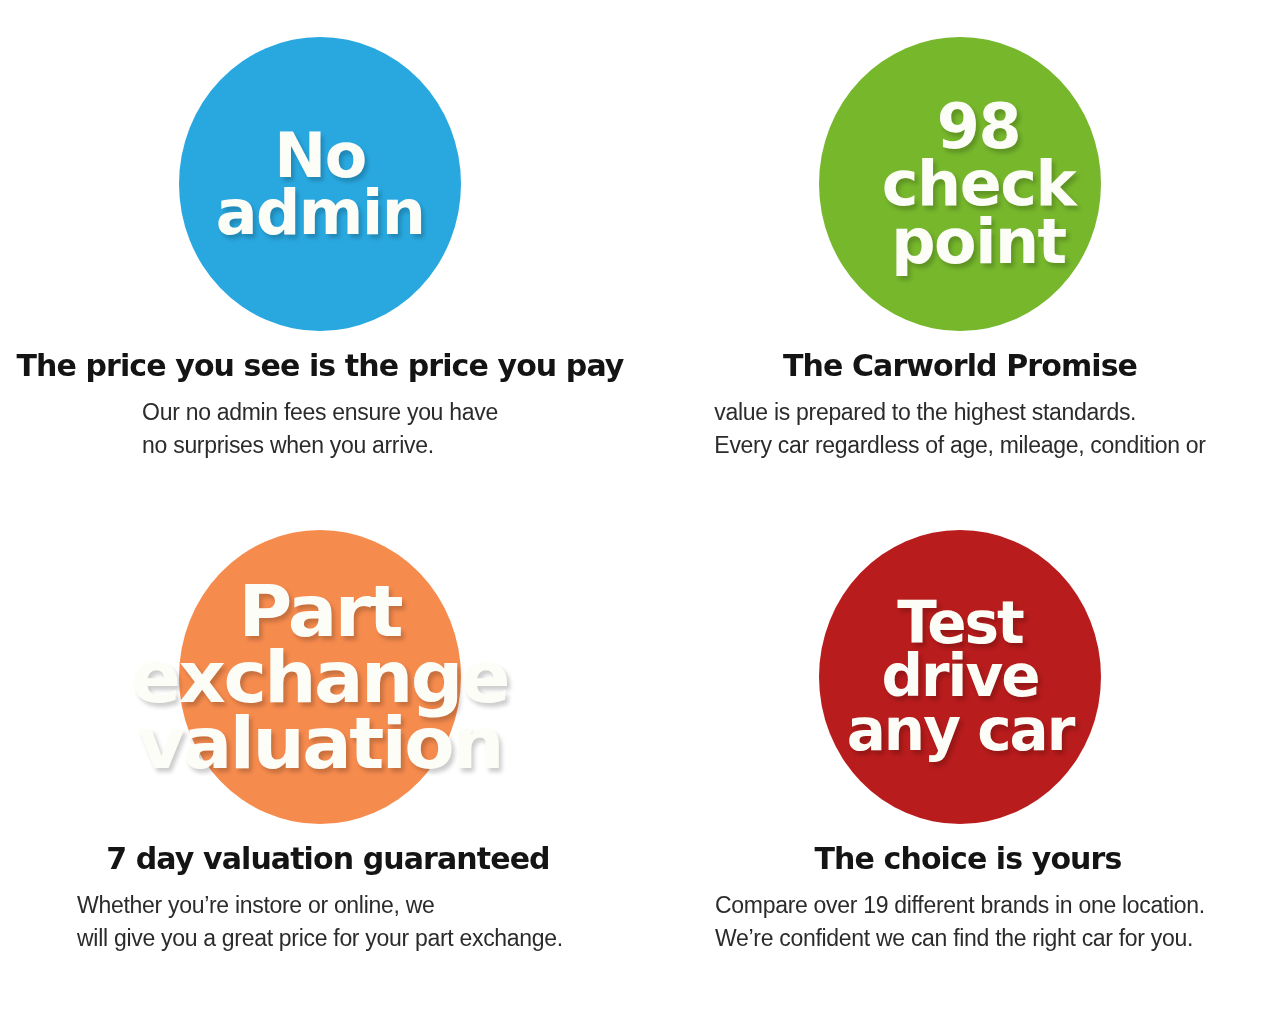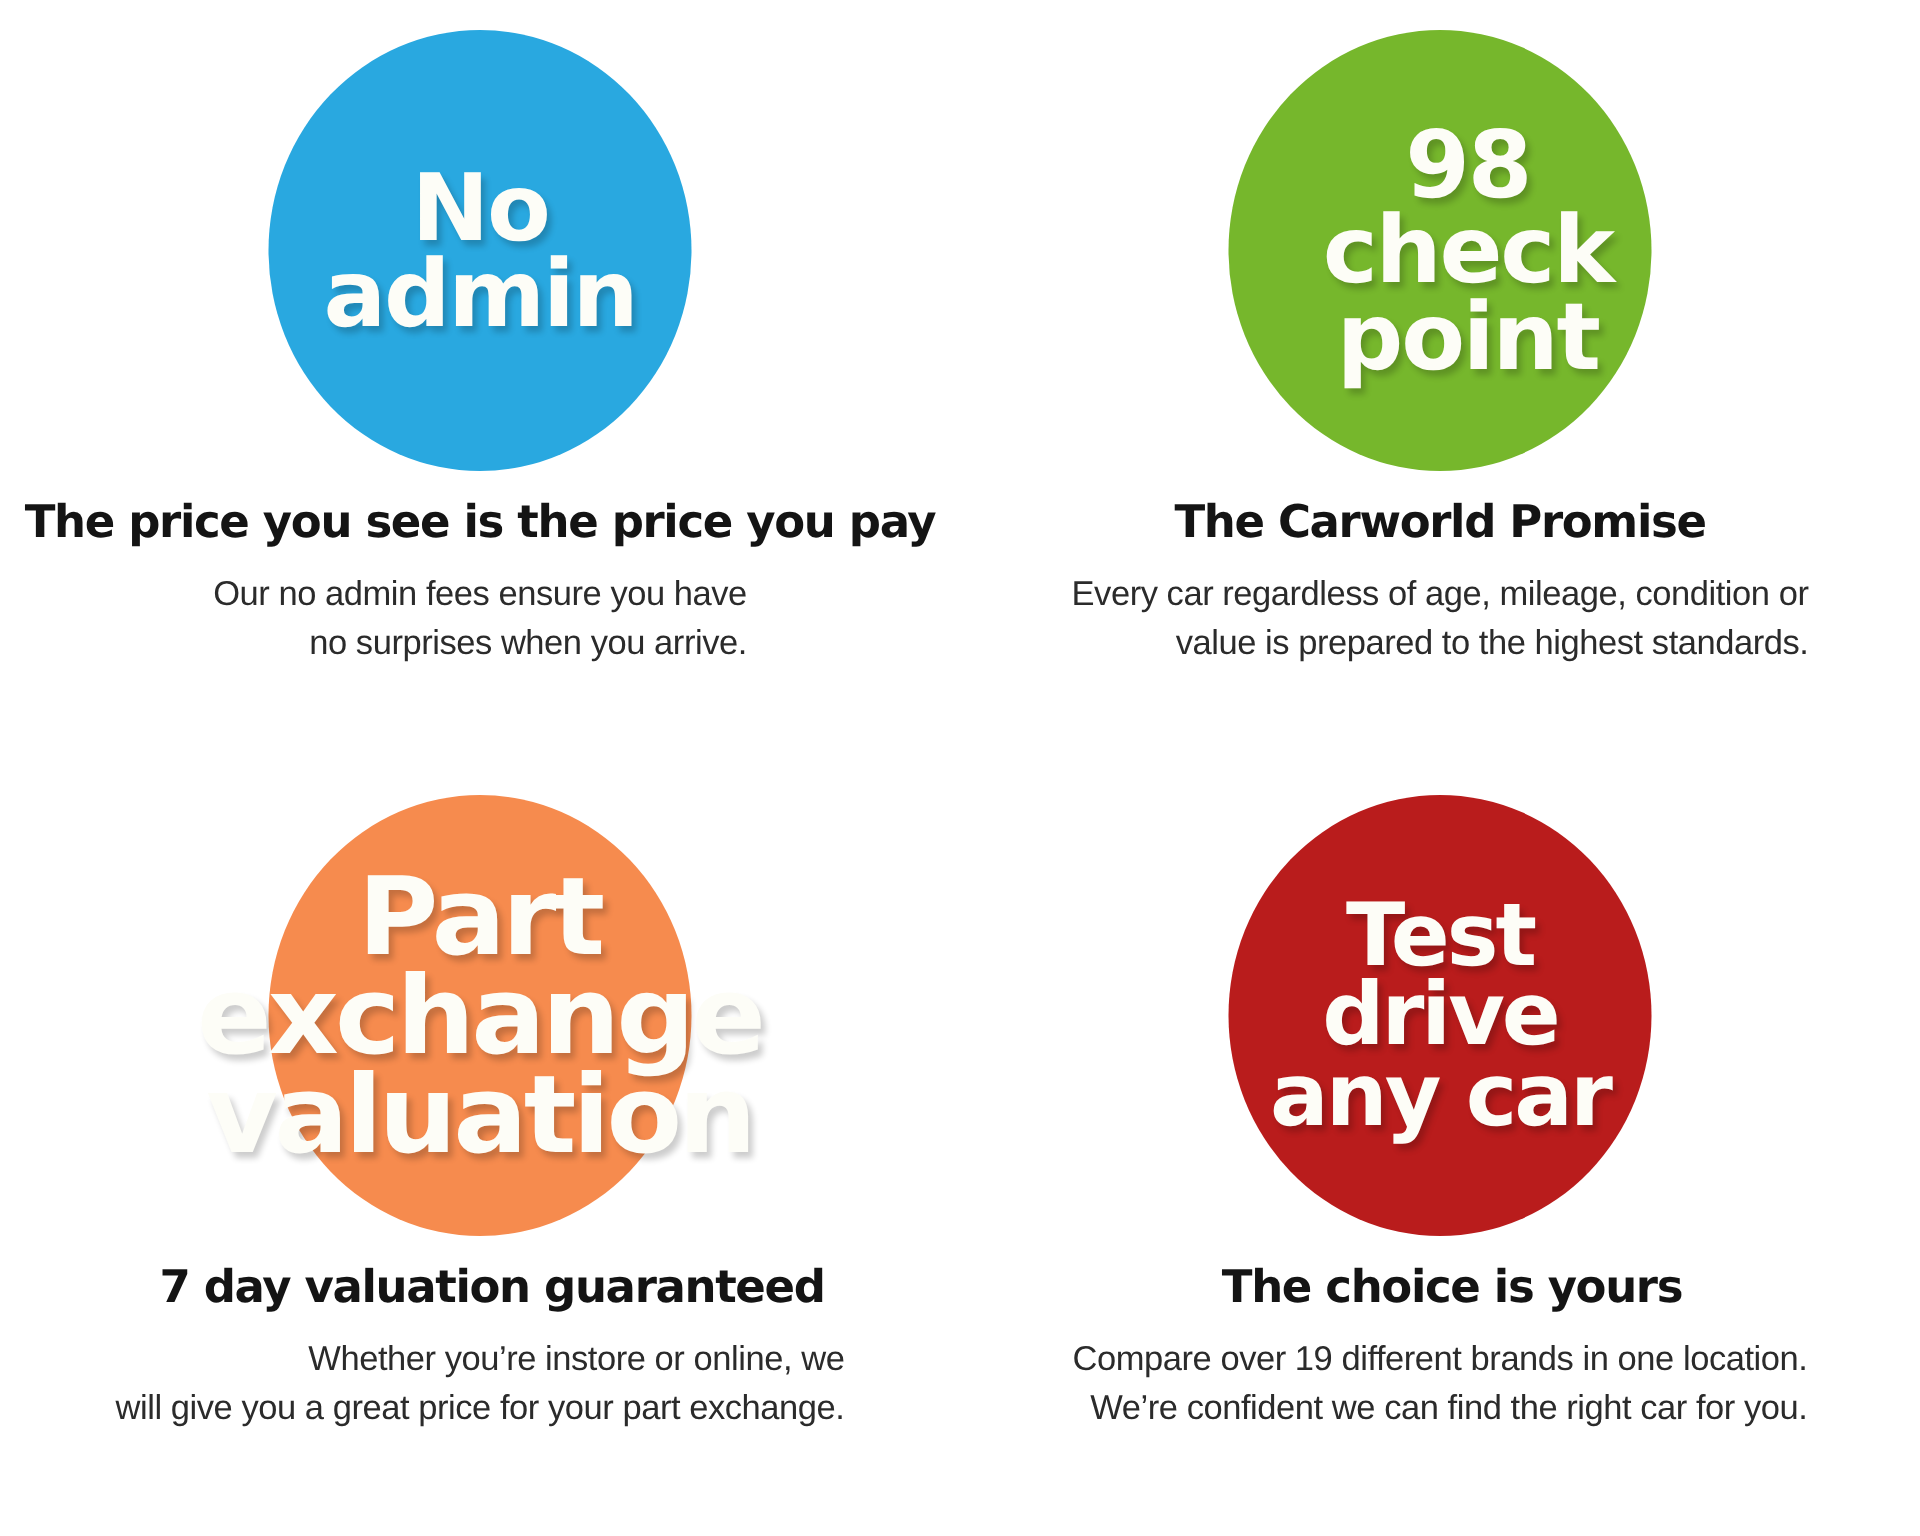--- a/index.html
+++ b/index.html
@@ -25,21 +25,21 @@
   }
 
   .usp-card {
     position: relative;
     display: flex;
     flex-direction: column;
     align-items: center;
     box-sizing: border-box;
   }
 
-  .usp-card.row-1 { padding-top: 20px; }
+  .usp-card.row-1 { padding-top: 37px; }
   .usp-card.row-2 { padding-top: 18px; }
 
   
   .badge {
     width: 282px;
     height: 294px;
     border-radius: 50%;
     display: flex;
     align-items: center;
     justify-content: center;
@@ -87,21 +87,21 @@
 
   .row-1 .usp-heading { margin-top: 18px; }
   .row-2 .usp-heading { margin-top: 18px; margin-left: 16px; }
 
   .usp-body {
     margin: 16px;
     margin-top: 14px;
     font-size: 23px;
     font-weight: normal;
     color: #2b2b2b;
-    text-align: right;
+    text-align: left;
     line-height: 1.42;
     letter-spacing: -0.3px;
   }
 
   .usp-body .line { display: block; white-space: nowrap; }
 </style>
 </head>
 <body style="background-color: rgb(255, 255, 255);">
 
 <div class="usp-grid">
@@ -123,22 +123,22 @@
   <div class="usp-card row-1">
     <div class="badge badge-green" style="background-color: rgb(118, 183, 44);">
       <div class="badge-text">
         <span class="line">98</span>
         <span class="line">check</span>
         <span class="line">point</span>
       </div>
     </div>
     <h2 class="usp-heading">The Carworld Promise</h2>
     <p class="usp-body">
+      <span class="line">value is prepared to the highest standards.</span>
       <span class="line">Every car regardless of age, mileage, condition or</span>
-      <span class="line">value is prepared to the highest standards.</span>
     </p>
   </div>
 
   <div class="usp-card row-2">
     <div class="badge badge-orange" style="background-color: rgb(246, 139, 78);">
       <div class="badge-text">
         <span class="line">Part</span>
         <span class="line">exchange</span>
         <span class="line">valuation</span>
       </div>

